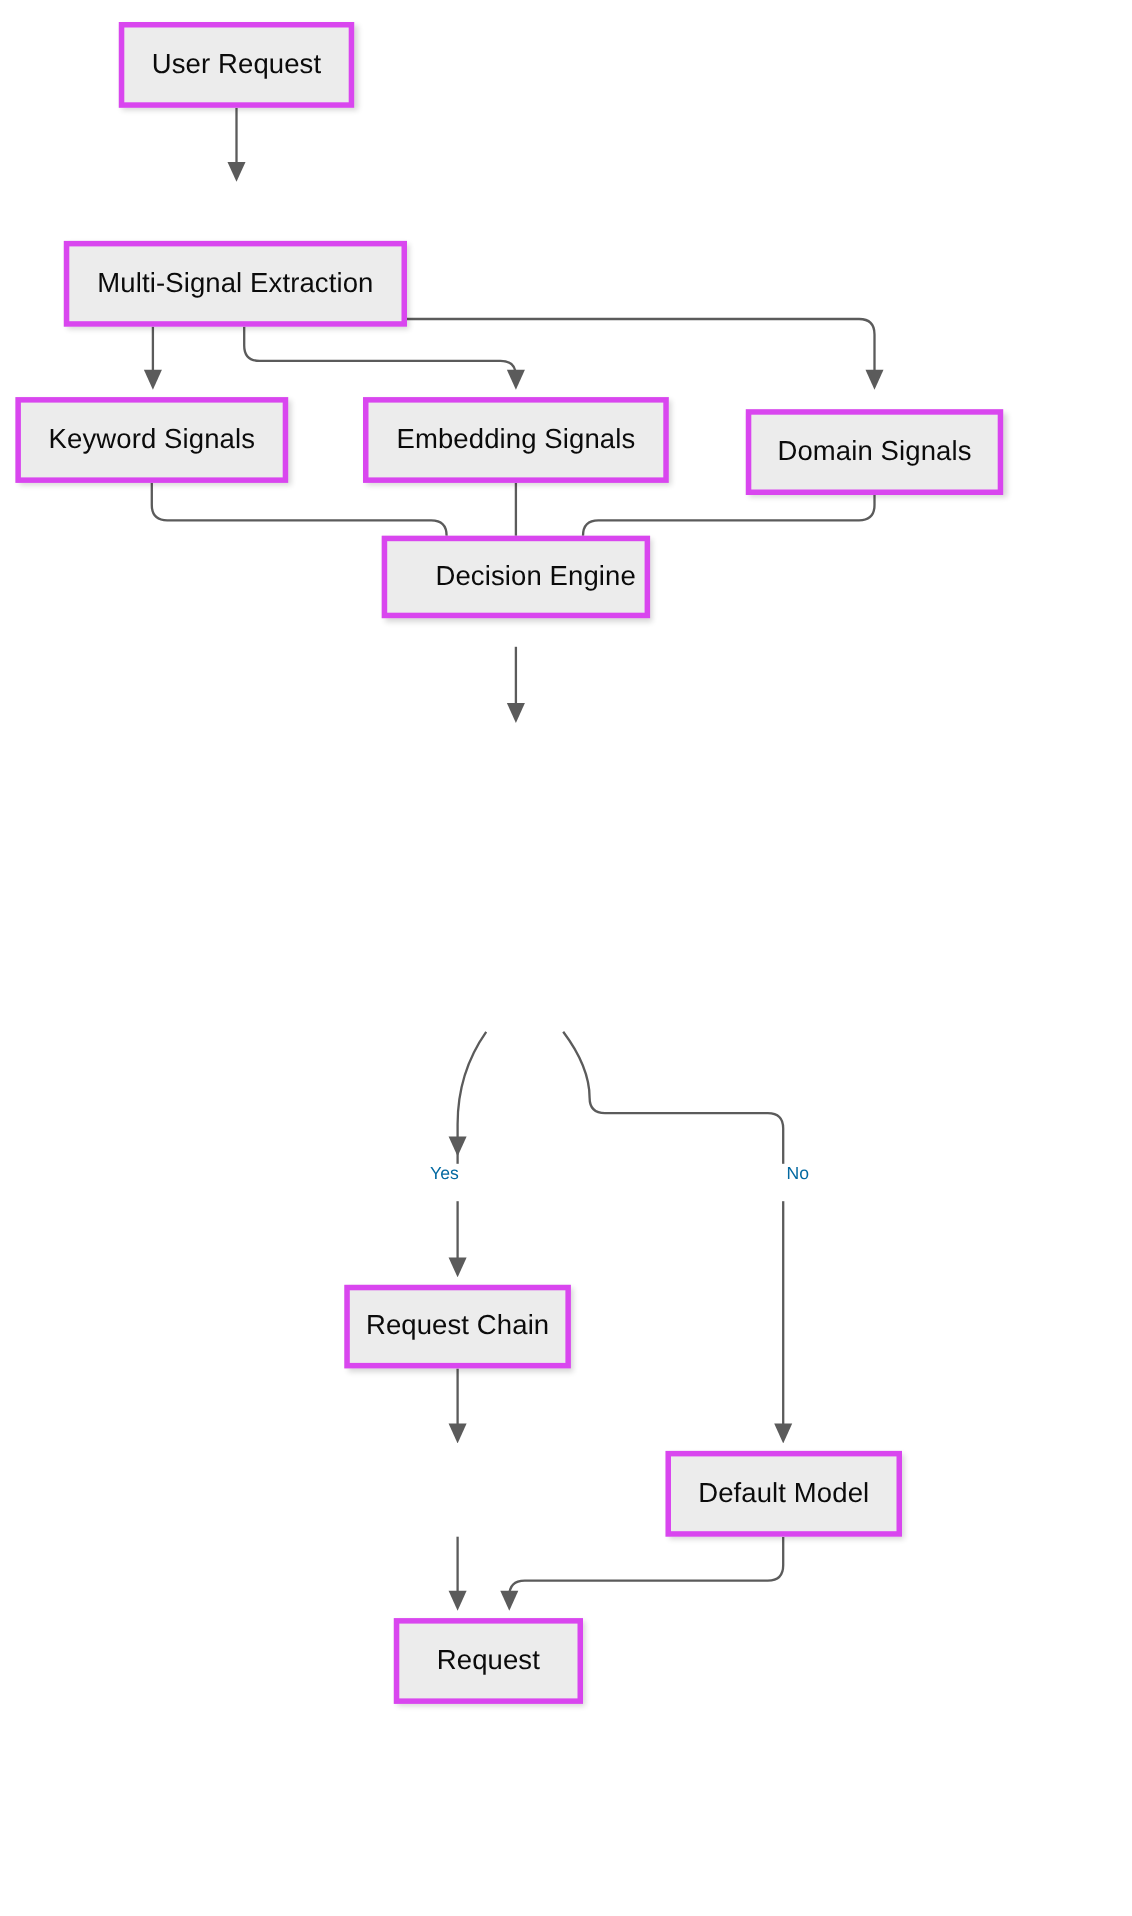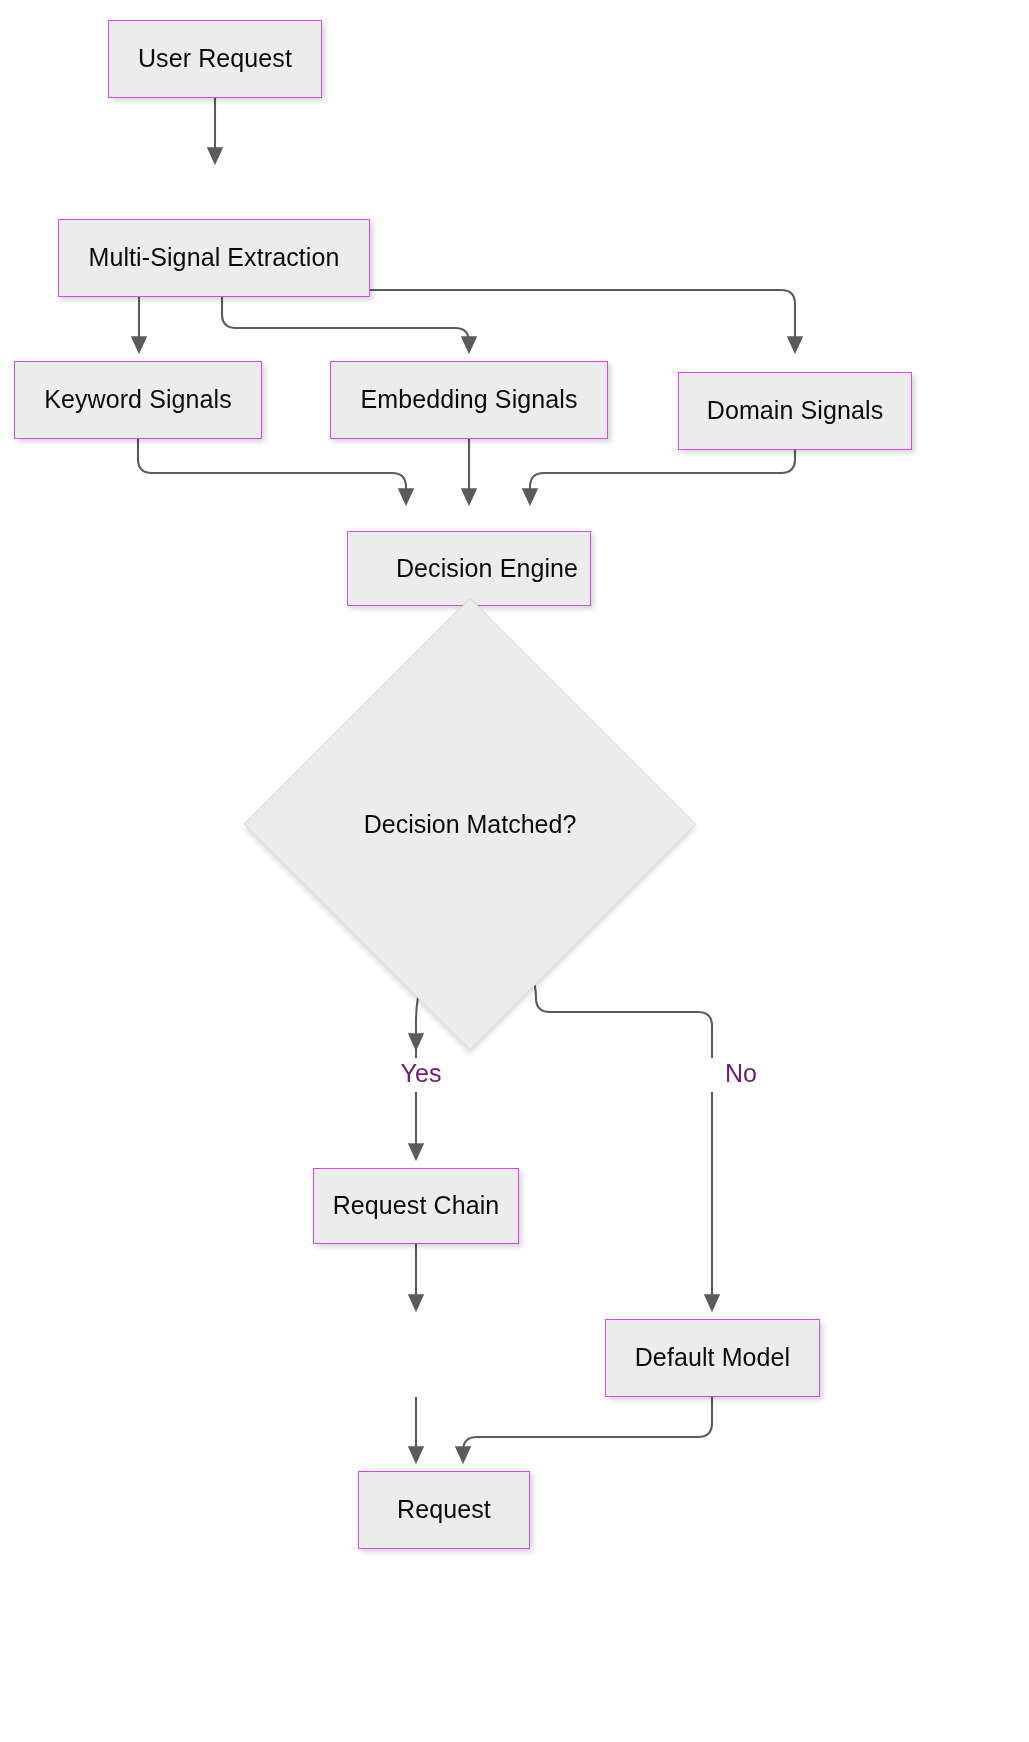--- a/index.html
+++ b/index.html
@@ -21,21 +21,21 @@
     position: absolute;
     left: 0;
     top: 0;
     width: 1029px;
     height: 1742px;
   }
   .node {
     position: absolute;
     box-sizing: border-box;
     background: #ececec;
-    border: 1px solid #d946ef;
+    border: 5px solid #d946ef;
     box-shadow: 3px 3px 5px rgba(0,0,0,0.16);
     display: flex;
     align-items: center;
     justify-content: center;
     color: #0b0b0b;
     font-size: 25px;
     line-height: 1.1;
     letter-spacing: 0.1px;
     white-space: nowrap;
     z-index: 2;
@@ -62,26 +62,26 @@
   .decision-label {
     position: relative;
     z-index: 3;
     font-size: 25px;
     color: #0b0b0b;
     white-space: nowrap;
   }
   .edge-label {
     position: absolute;
     z-index: 3;
-    font-size: 25px;
-    color: #701a75;
+    font-size: 16px;
+    color: #0369a1;
     background: #ffffff;
     padding: 1px 5px;
     white-space: nowrap;
-    text-align: center;
+    text-align: left;
   }
 </style>
 </head>
 <body>
 
 <div id="diagram-root">
 
   <svg id="edge-layer" viewBox="0 0 1029 1742" xmlns="http://www.w3.org/2000/svg">
     <defs>
       <marker id="arrowhead" markerWidth="9" markerHeight="9" refX="4.6" refY="4.5" orient="auto" markerUnits="strokeWidth">
@@ -134,28 +134,24 @@
   </div>
 
   <div class="node" style="left:330px; top:361px; width:278px; height:78px;">
     <span>Embedding Signals</span>
   </div>
 
   <div class="node" style="left:678px; top:372px; width:234px; height:78px;">
     <span>Domain Signals</span>
   </div>
 
-  <div class="node" style="left:347px; top:531px; width:244px; height:75px;padding-left:36px;">
+  <div class="node" style="left:347px; top:487px; width:244px; height:75px;padding-left:36px;">
     <span>Decision Engine</span>
   </div>
 
-  <div class="decision-wrap" style="left:310px; top:664px; width:320px; height:320px;">
-    <div class="decision-shape"></div>
-    <span class="decision-label">Decision Matched?</span>
-  </div>
 
   <div class="node" style="left:313px; top:1168px; width:206px; height:76px;">
     <span>Request Chain</span>
   </div>
 
 
   <div class="node" style="left:605px; top:1319px; width:215px; height:78px;">
     <span>Default Model</span>
   </div>
 

